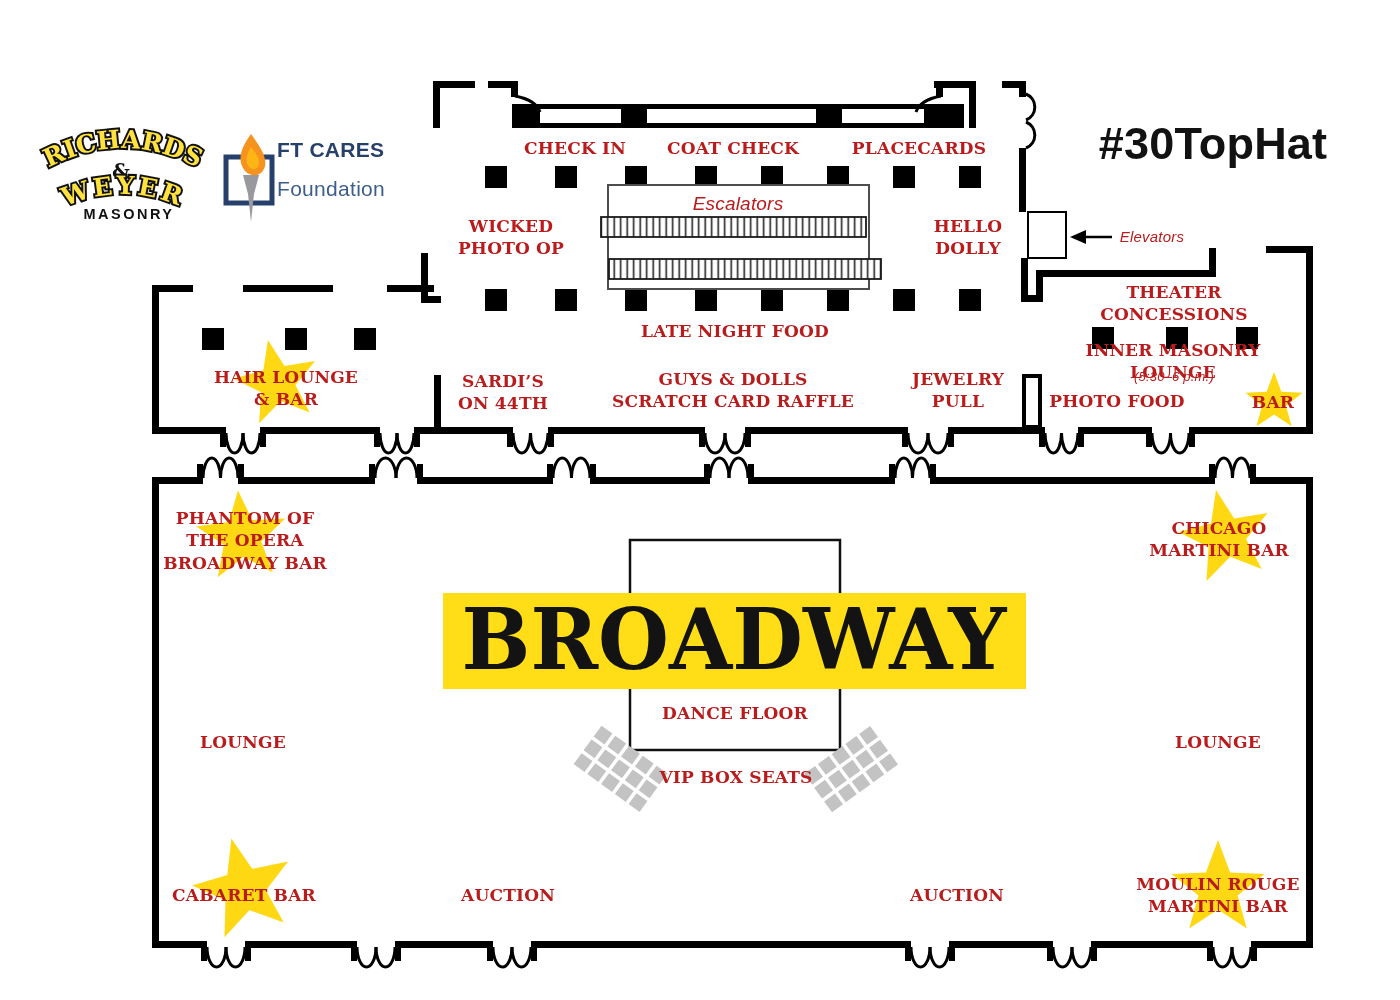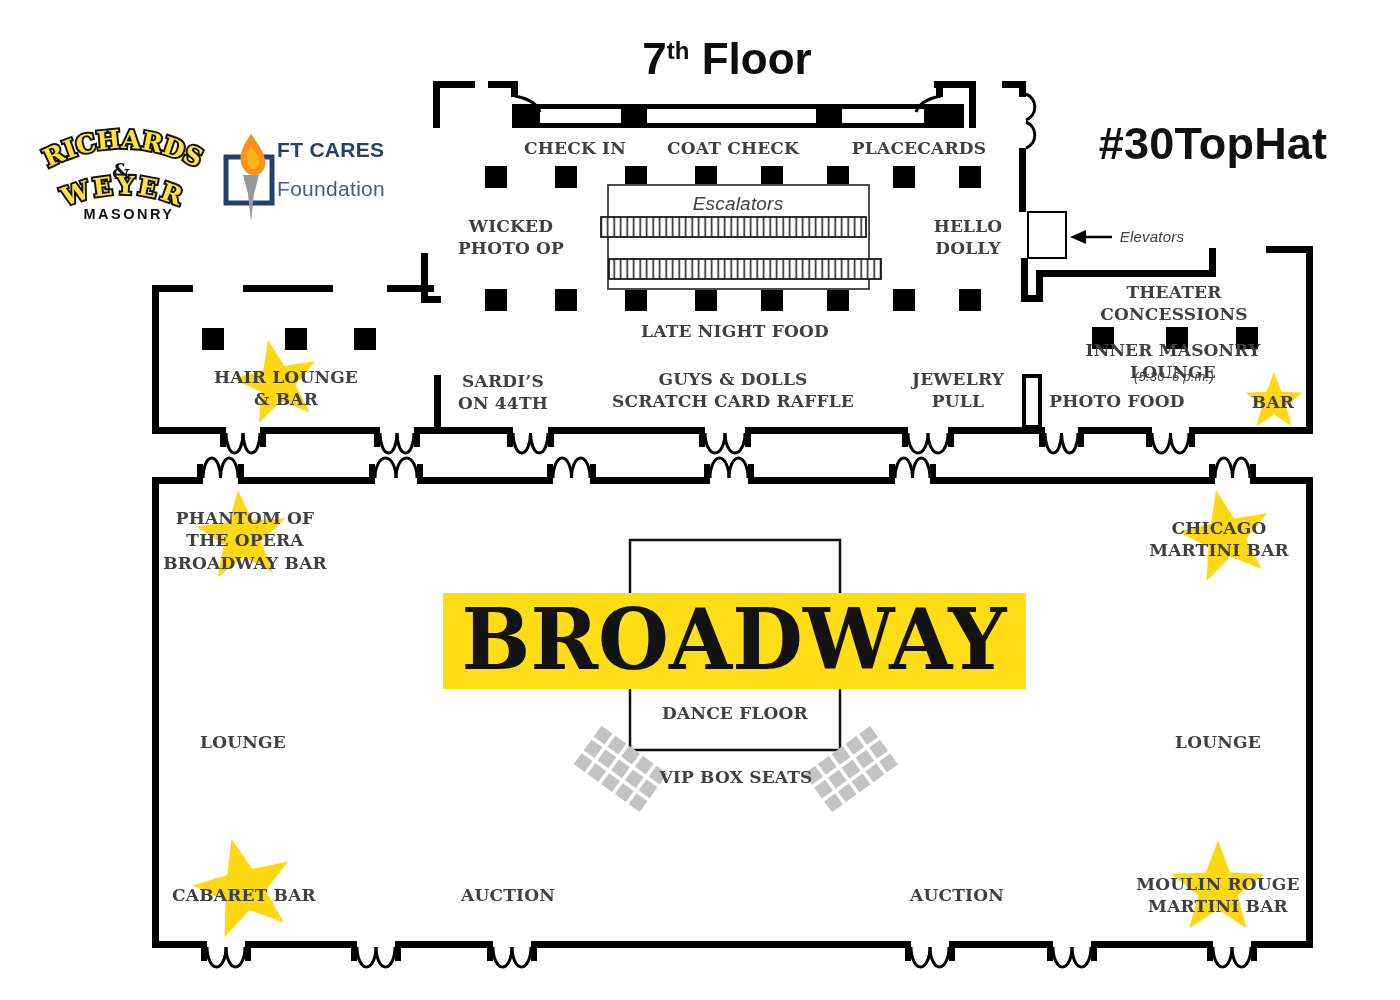--- a/index.html
+++ b/index.html
@@ -6,21 +6,21 @@
     --star-yellow:#FFD814; --banner-yellow:#FFDE17; --sponsor-brown:#6F4832;
     --navy:#27406B; --navy-light:#3D5E8C; --rw-yellow:#FFE23D;
     --seat-gray:#C3C3C3; --wall-black:#000000;
   }
   html,body{margin:0;padding:0;width:1400px;height:1000px;background:#fff;overflow:hidden;
     font-family:"Liberation Sans",sans-serif;}
   .canvas{position:absolute;left:0;top:0;width:1400px;height:1000px;}
   svg.plan{position:absolute;left:0;top:0;z-index:1;}
   .lbl{position:absolute;z-index:3;transform:translate(-50%,-50%);
     font-family:"DejaVu Serif","Liberation Serif",serif;font-weight:700;font-size:17px;
-    line-height:1.32;color:#404040;text-align:center;white-space:pre-line;letter-spacing:.2px;}
+    line-height:1.32;color:#b91c1c;text-align:center;white-space:pre-line;letter-spacing:.2px;}
   .llbl{position:absolute;z-index:3;transform:translate(0,-50%);white-space:nowrap;}
   .it{font-family:"Liberation Sans",sans-serif;font-style:italic;font-weight:400;font-size:15px;letter-spacing:.2px;}
   .esc{font-size:19px;}
   .hours{font-family:"Liberation Sans",sans-serif;font-style:italic;font-weight:400;font-size:13px;}
   .title{font-family:"Liberation Sans",sans-serif;font-weight:700;font-size:44px;color:#0e0e0e;letter-spacing:0;white-space:nowrap;}
   .title sup{font-size:24px;vertical-align:15px;}
   .hashtag{font-family:"Liberation Sans",sans-serif;font-weight:700;font-size:45px;color:#121212;white-space:nowrap;}
   .sponsored{font-family:"Liberation Sans",sans-serif;font-weight:700;font-size:25px;color:var(--sponsor-brown);white-space:nowrap;}
   .ft1{font-family:"Liberation Sans",sans-serif;font-weight:700;font-size:21px;color:var(--navy);letter-spacing:.3px;}
   .ft2{font-family:"Liberation Sans",sans-serif;font-weight:400;font-size:21px;color:var(--navy-light);letter-spacing:.3px;}
@@ -288,21 +288,20 @@
 
   <g>
     <rect x="226" y="157" width="46" height="46" fill="#fff" stroke="var(--navy)" stroke-width="5"></rect>
     <path d="M243,175 L259,175 L254,194 L248,194 Z" fill="#97999E"></path>
     <path d="M248,194 L254,194 L251,222 Z" fill="#97999E"></path>
     <path d="M251,134 C240,149 237,161 245,171 C253,179 263,175 265,166 C267,156 259,145 251,134 Z" fill="#F6921E"></path>
     <path d="M251,147 C246,155 245,162 249,167 C253,171 258,169 259,164 C260,158 255,152 251,147 Z" fill="#FDB515"></path>
   </g>
 </svg>
 
-<div class="lbl title" style="left:727px;top:59px"><span>7</span><sup>th</sup> <span>Floor</span></div>
 <div class="lbl hashtag" style="left:1213px;top:144px">#30TopHat</div>
 
 <div class="llbl ft1" style="left:277px;top:150px">FT CARES</div>
 <div class="llbl ft2" style="left:277px;top:189px">Foundation</div>
 
 <div class="lbl" style="left:575px;top:148px">CHECK IN</div>
 <div class="lbl" style="left:733px;top:148px">COAT CHECK</div>
 <div class="lbl" style="left:919px;top:148px">PLACECARDS</div>
 <div class="lbl it esc" style="left:738px;top:204px">Escalators</div>
 <div class="lbl" style="left:511px;top:237px">WICKED

